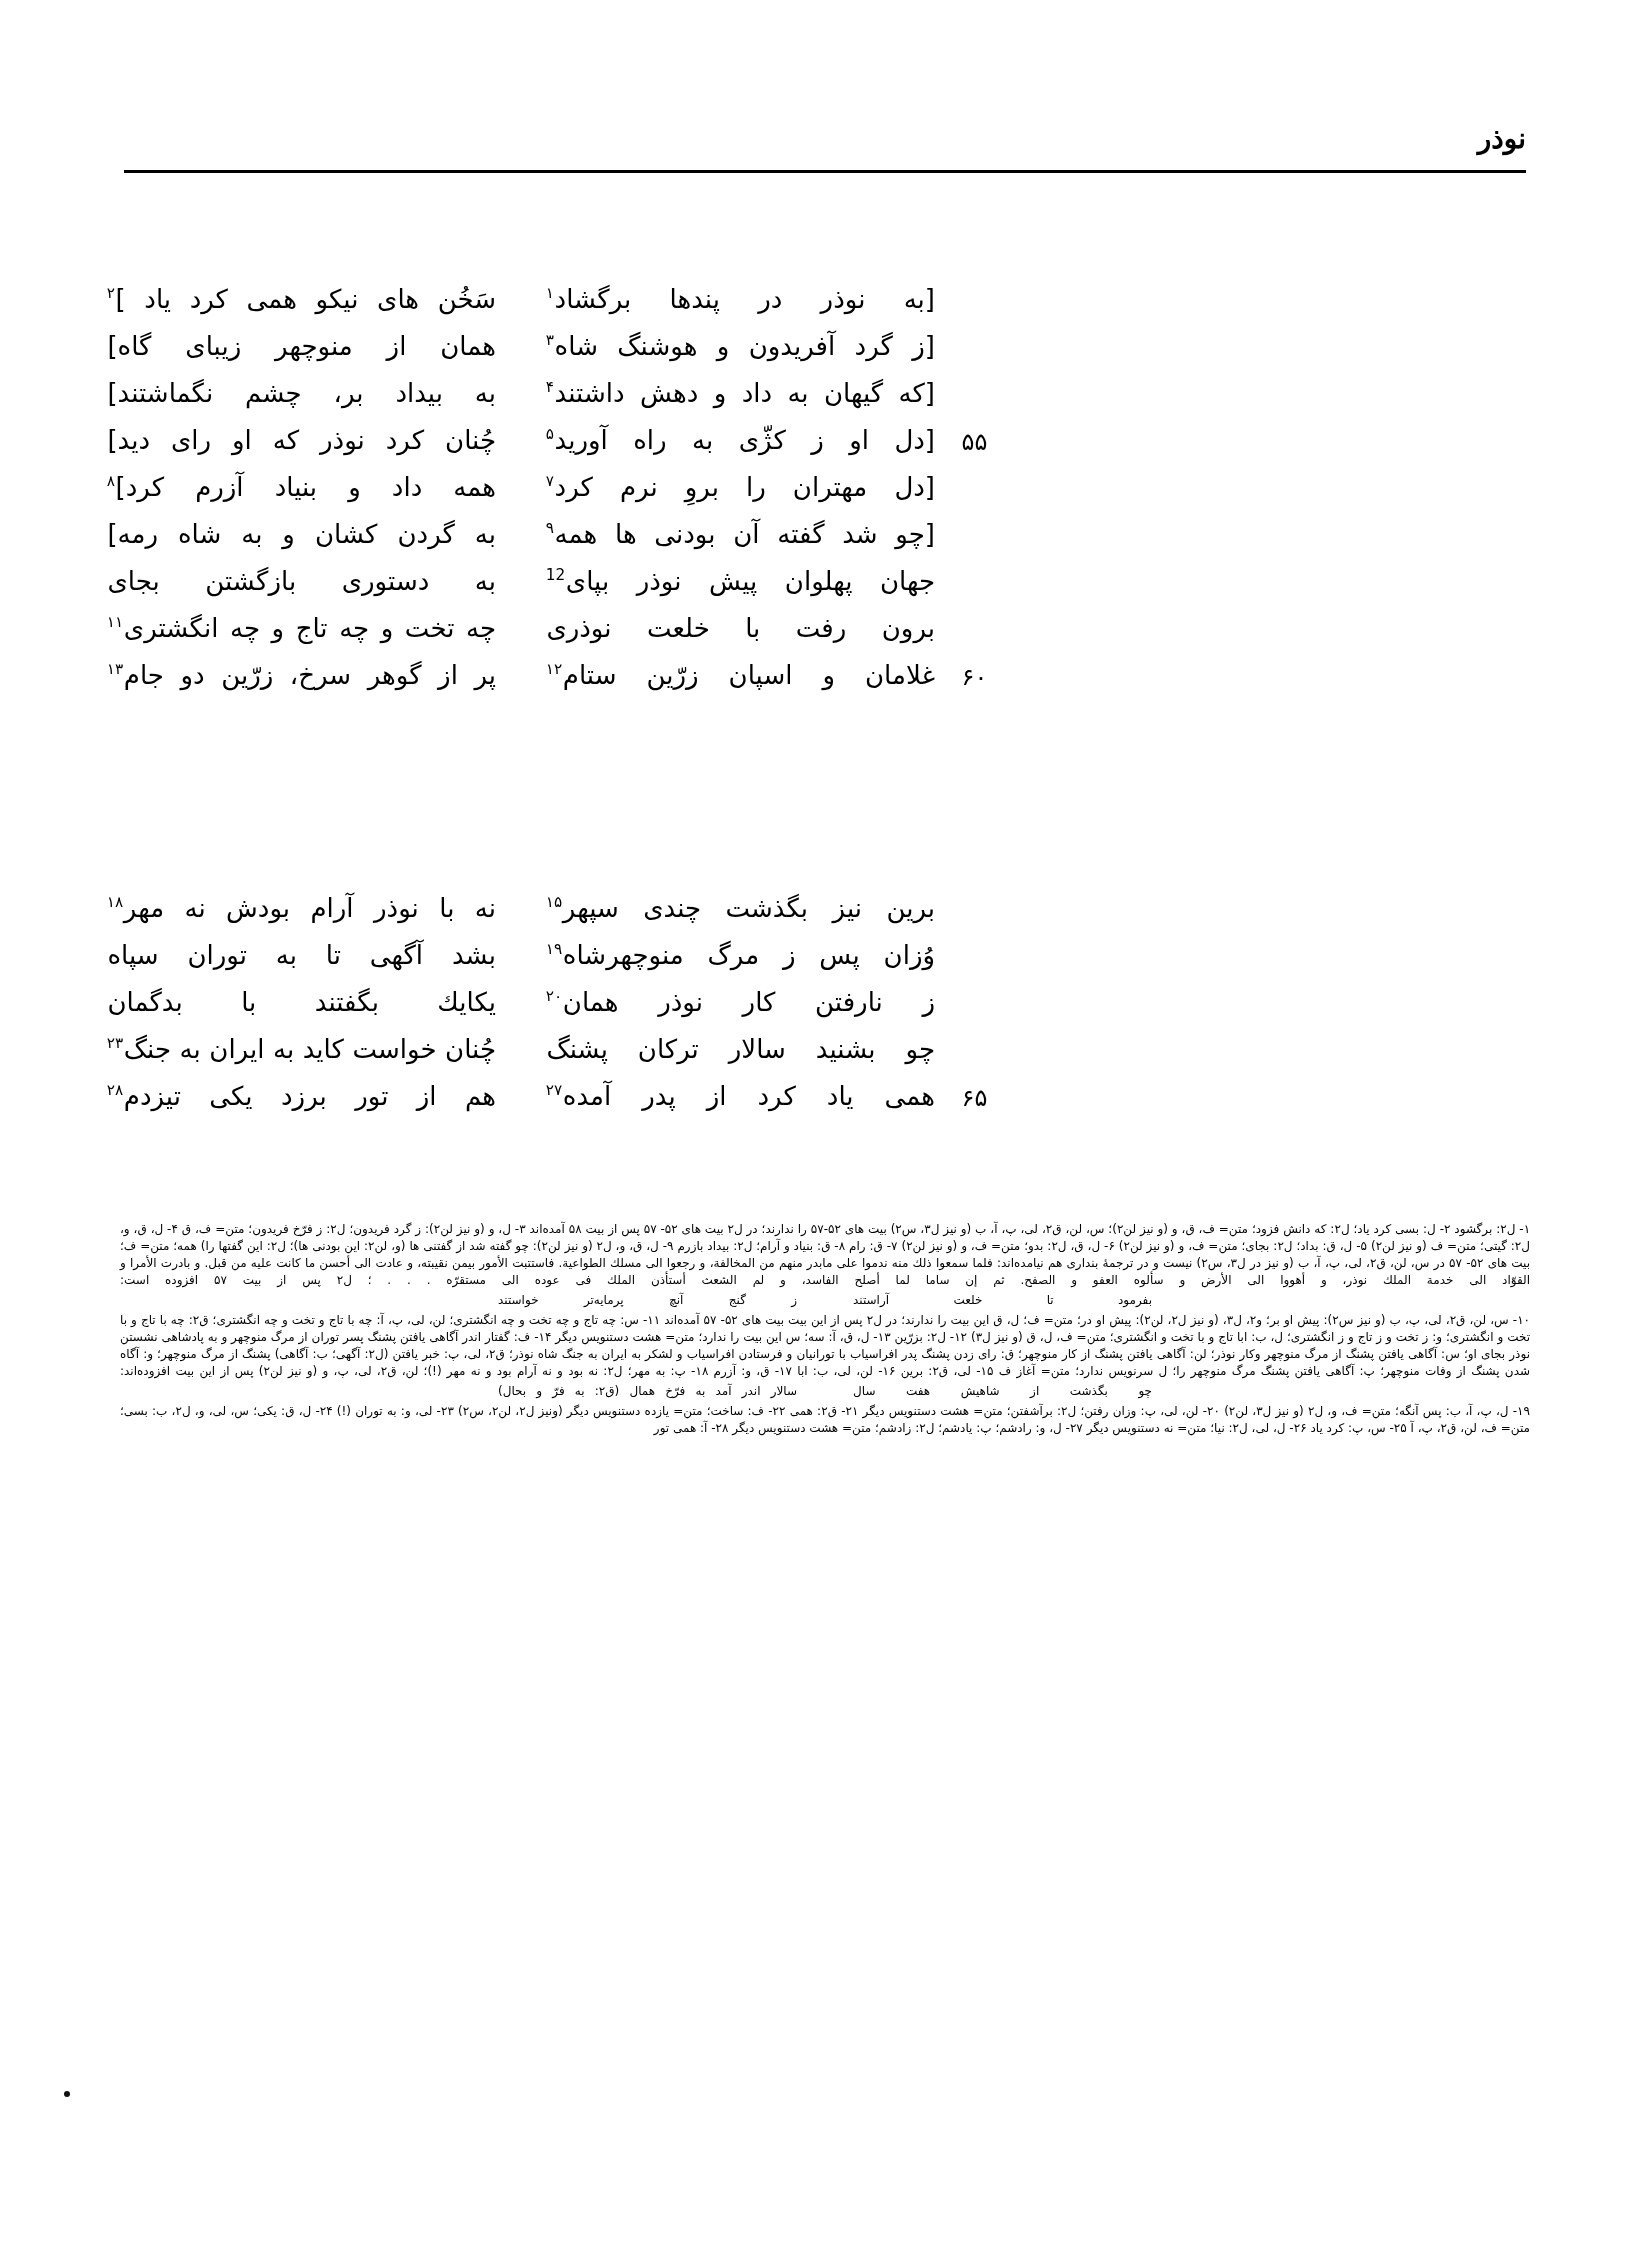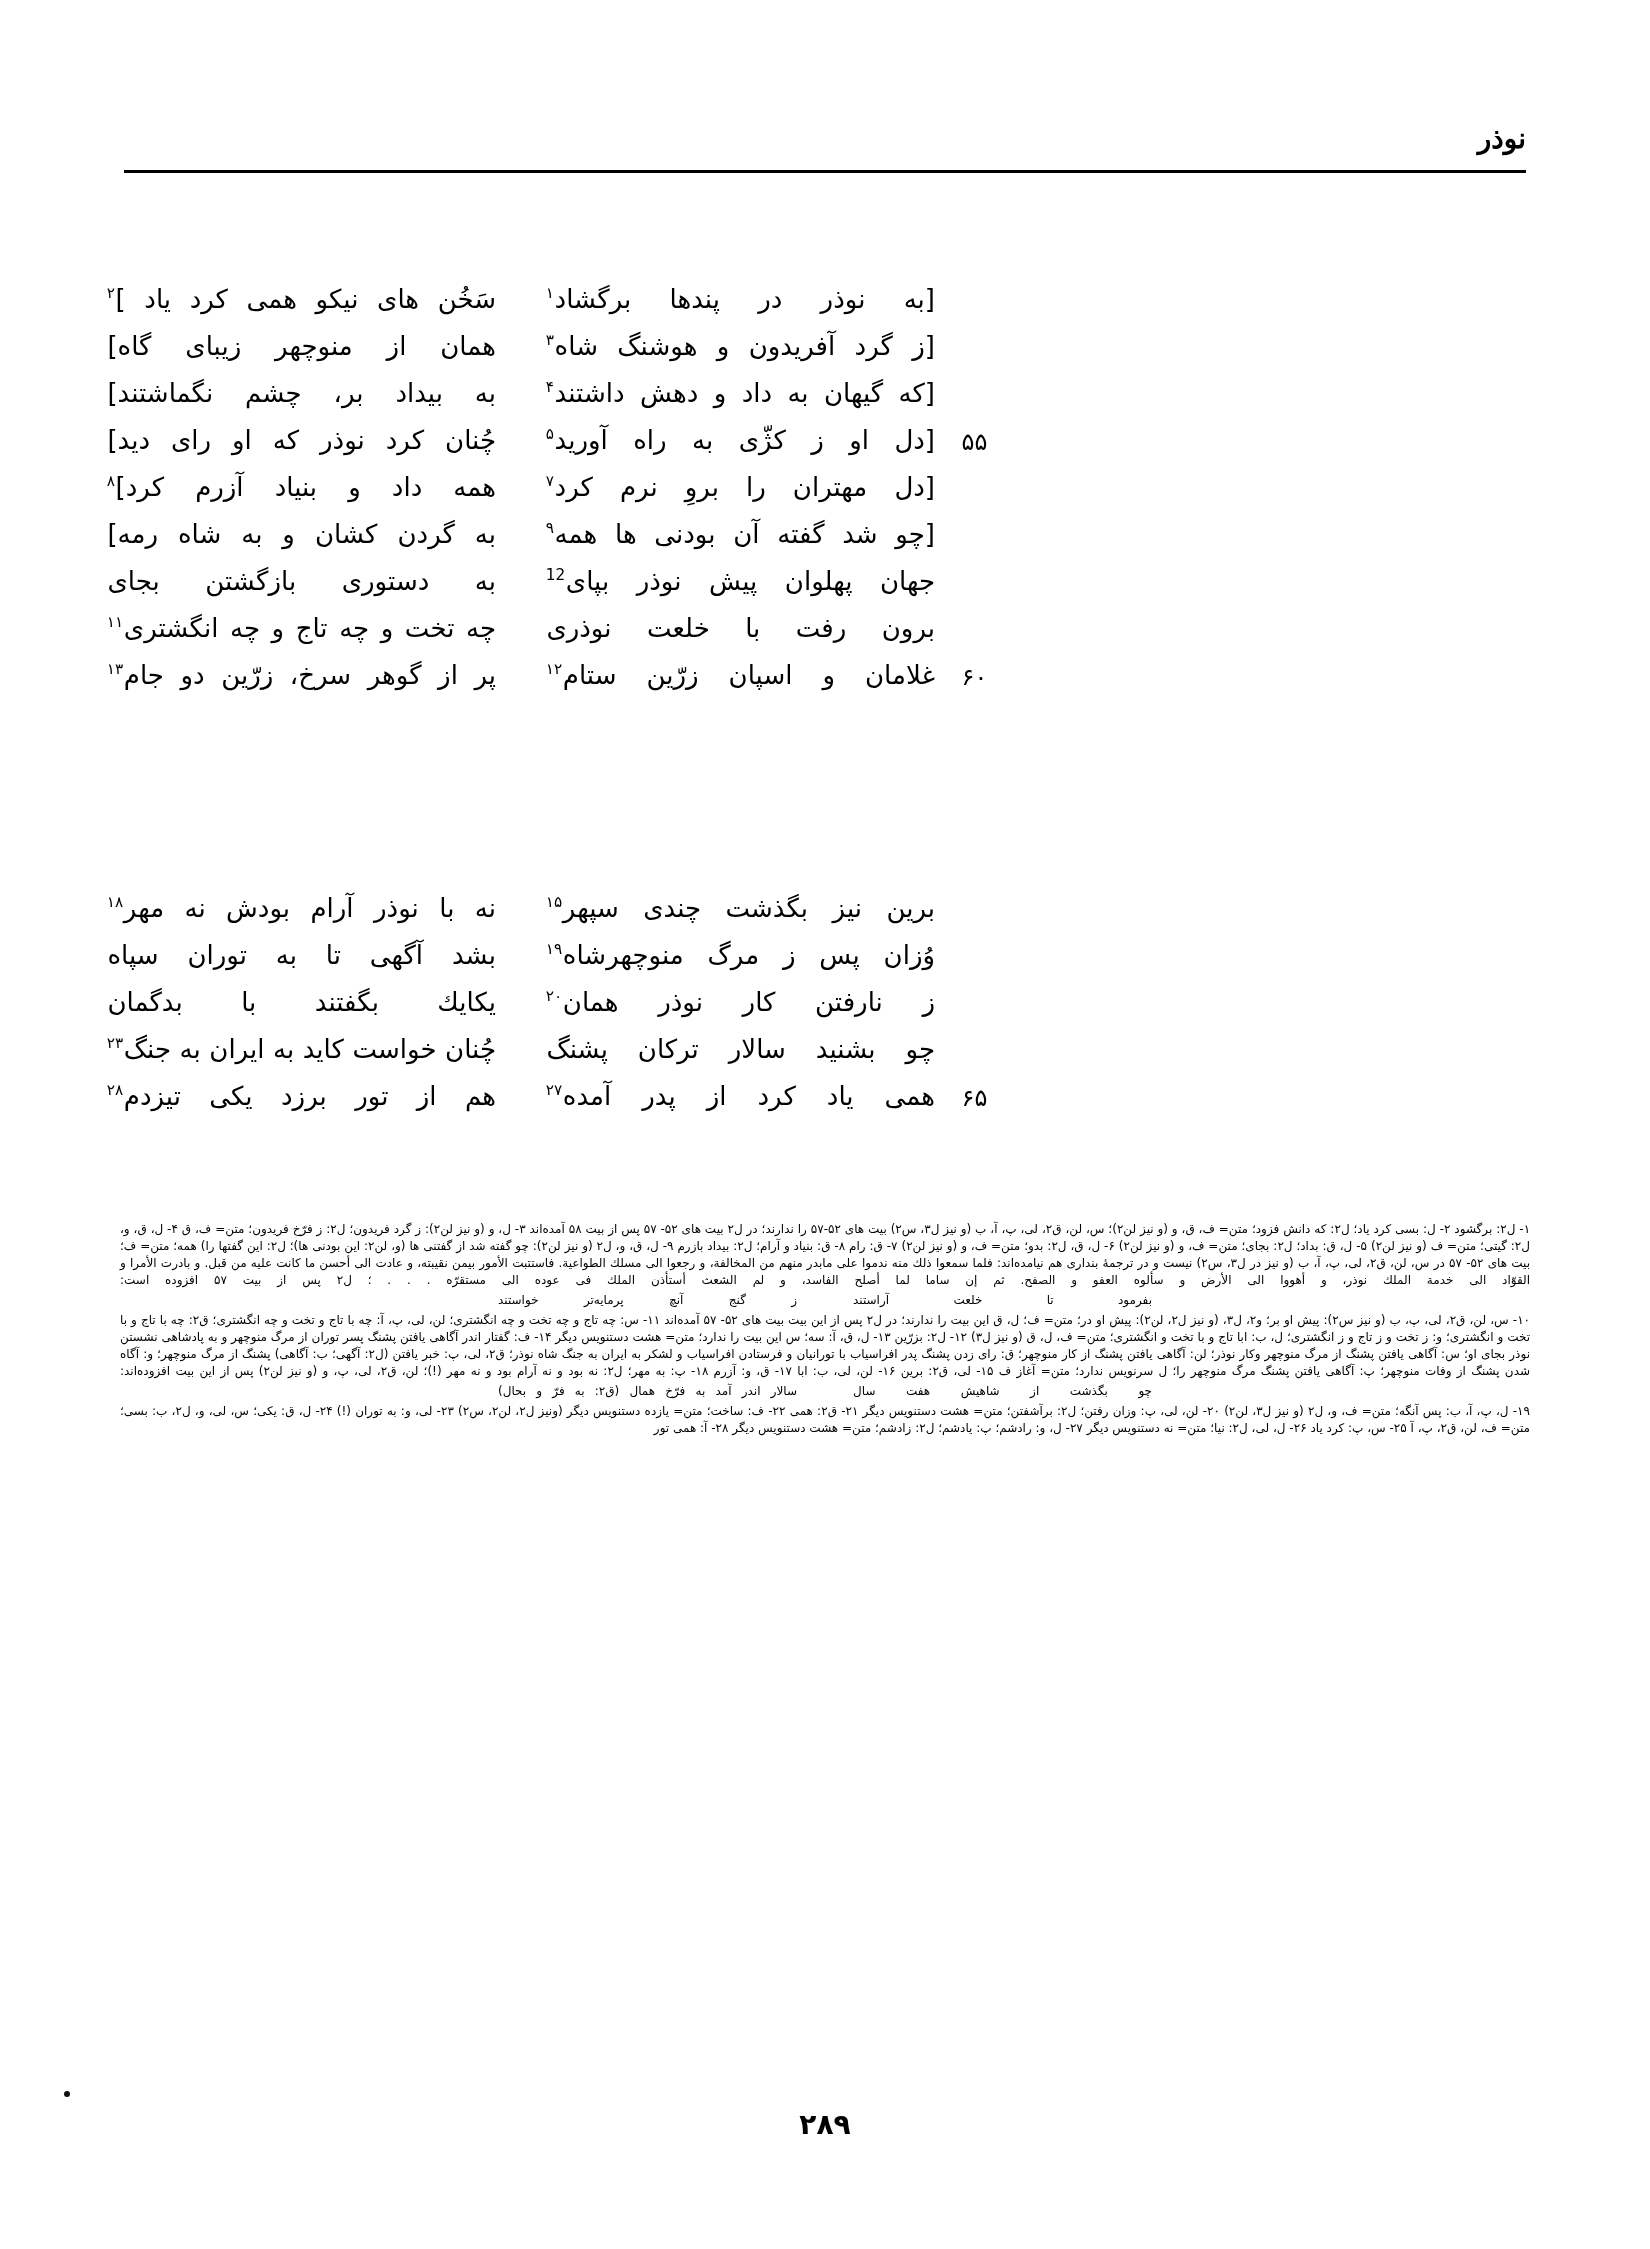--- a/index.html
+++ b/index.html
@@ -283,17 +283,16 @@
     <p>۱۰- س، لن، ق۲، لی، پ، ب (و نیز س۲): پیش او بر؛ و۲، ل۳، (و نیز ل۲، لن۲): پیش او در؛ متن= ف؛ ل، ق این بیت را ندارند؛ در ل۲ پس از این بیت بیت های ۵۲- ۵۷ آمده‌اند   ۱۱- س: چه تاج و چه تخت و چه انگشتری؛ لن، لی، پ، آ: چه با تاج و تخت و چه انگشتری؛ ق۲: چه با تاج و با تخت و انگشتری؛ و: ز تخت و ز تاج و ز انگشتری؛ ل، ب: ابا تاج و با تخت و انگشتری؛ متن= ف، ل، ق (و نیز ل۳)   ۱۲- ل۲: بزرّین   ۱۳- ل، ق، آ: سه؛ س این بیت را ندارد؛ متن= هشت دستنویس دیگر   ۱۴- ف: گفتار اندر آگاهی یافتن پشنگ پسر توران از مرگ منوچهر و به پادشاهی نشستن نوذر بجای او؛ س: آگاهی یافتن پشنگ از مرگ منوچهر وکار نوذر؛ لن: آگاهی یافتن پشنگ از کار منوچهر؛ ق: رای زدن پشنگ پدر افراسیاب با تورانیان و فرستادن افراسیاب و لشکر به ایران به جنگ شاه نوذر؛ ق۲، لی، پ: خبر یافتن (ل۲: آگهی؛ ب: آگاهی) پشنگ از مرگ منوچهر؛ و: آگاه شدن پشنگ از وفات منوچهر؛ پ: آگاهی یافتن پشنگ مرگ منوچهر را؛ ل سرنویس ندارد؛ متن= آغاز ف   ۱۵- لی، ق۲: برین   ۱۶- لن، لی، ب: ابا   ۱۷- ق، و: آزرم   ۱۸- پ: به مهر؛ ل۲: نه بود و نه آرام بود و نه مهر (!)؛ لن، ق۲، لی، پ، و (و نیز لن۲) پس از این بیت افزوده‌اند:</p>
 
     <p class="fn-center">
       <span class="fhemi">چو بگذشت از شاهیش هفت سال</span><span class="fgap"></span><span class="fhemi">سالار اندر آمد به فرّخ همال (ق۲: به فرّ و بحال)</span>
     </p>
 
     <p class="last-left">۱۹- ل، پ، آ، ب: پس آنگه؛ متن= ف، و، ل۲ (و نیز ل۳، لن۲)   ۲۰- لن، لی، پ: وزان رفتن؛ ل۲: برآشفتن؛ متن= هشت دستنویس دیگر   ۲۱- ق۲: همی   ۲۲- ف: ساخت؛ متن= یازده دستنویس دیگر (ونیز ل۲، لن۲، س۲)   ۲۳- لی، و: به توران (!)   ۲۴- ل، ق: یکی؛ س، لی، و، ل۲، ب: بسی؛ متن= ف، لن، ق۲، پ، آ   ۲۵- س، پ: کرد یاد   ۲۶- ل، لی، ل۲: نیا؛ متن= نه دستنویس دیگر   ۲۷- ل، و: رادشم؛ پ: یادشم؛ ل۲: زادشم؛ متن= هشت دستنویس دیگر   ۲۸- آ: همی تور</p>
 
   </div>
 
-  <div class="page-number">۲۸۹</div>
   <div class="spot"></div>
 
 </div>
 
 
 </body></html>

